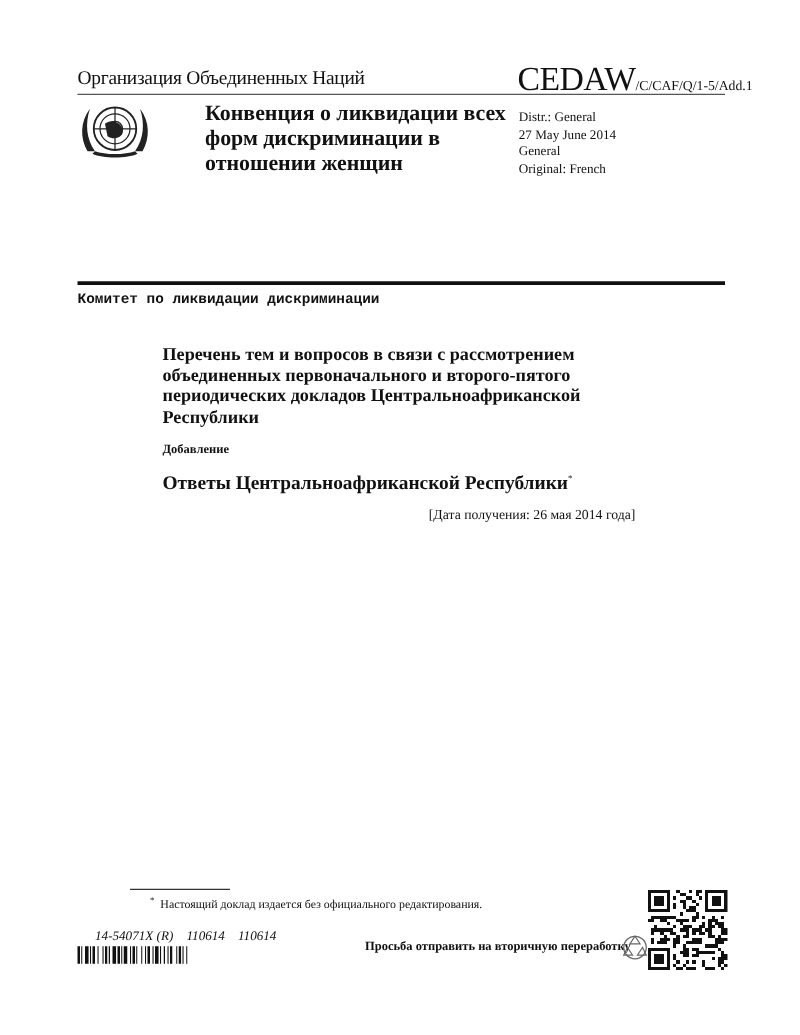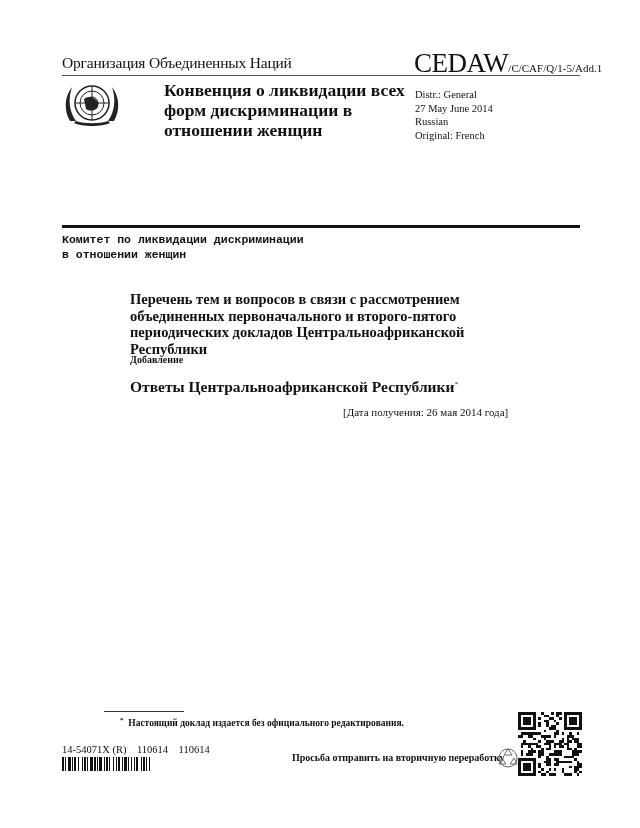--- a/index.html
+++ b/index.html
@@ -9,29 +9,29 @@
   .org-name { left: 62px; top: 54px; font-size: 15.5px; letter-spacing: -0.2px; }
   .symbol { left: 414px; top: 48px; white-space: nowrap; }
   .symbol .big { font-size: 27px; letter-spacing: -0.5px; }
   .symbol .small { font-size: 11px; text-align: center; }
   .top-rule { left: 62px; top: 75px; width: 518px; height: 1px; background: #555; }
   .emblem { left: 62px; top: 81px; width: 60px; height: 46px; }
   .convention-title { left: 128px; top: 80px; font-size: 17.5px; font-weight: bold; line-height: 20px; width: 260px; margin-left: 36px; }
   .distr { left: 415px; top: 88px; font-size: 10.5px; line-height: 13.5px; }
   .thick-rule { left: 62px; top: 225px; width: 518px; height: 3px; background: #111; }
   .committee { left: 62px; top: 232px; font-size: 11.5px; font-weight: bold; line-height: 15px; font-family: Liberation Mono, monospace; }
-  .doc-title { left: 130px; top: 276px; font-size: 14.5px; font-weight: bold; line-height: 16.5px; width: 390px; margin-top: 15px; }
+  .doc-title { left: 130px; top: 276px; font-size: 14.5px; font-weight: bold; line-height: 16.5px; width: 390px; }
   .addendum { left: 130px; top: 354px; font-size: 10px; font-weight: bold; }
   .replies { left: 130px; top: 378px; font-size: 15.5px; font-weight: bold; }
   .replies sup { font-size: 7px; font-weight: normal; vertical-align: super; }
   .received { left: 343px; top: 406px; font-size: 11px; }
   .fn-rule { left: 104px; top: 711px; width: 80px; height: 1px; background: #333; }
-  .footnote { left: 120px; top: 716px; font-size: 9.5px; font-weight: bold; }
+  .footnote { left: 120px; top: 716px; font-size: 9.5px; }
   .footnote sup { font-size: 7px; }
-  .job { left: 62px; top: 744px; font-size: 10.5px; white-space: pre; }
+  .job { left: 76px; top: 744px; font-size: 10.5px; white-space: pre; font-style: italic; }
   .barcode { left: 62px; top: 757px; width: 175px; height: 14px; display: flex; gap: 0; }
   .barcode span { display: block; height: 100%; background: #111; }
   .recycle-text { left: 292px; top: 752px; font-size: 10px; font-weight: bold; }
   .recycle-icon { left: 497px; top: 746px; width: 22px; height: 22px; }
   .qr { left: 518px; top: 712px; width: 64px; height: 64px; }
 </style>
 </head>
 <body>
 
 <div class="abs org-name">Организация Объединенных Наций</div>
@@ -53,29 +53,28 @@
     <line x1="13" y1="22" x2="47" y2="22" stroke="#222" stroke-width="1"></line>
     <line x1="30" y1="5" x2="30" y2="39" stroke="#222" stroke-width="1"></line>
     <path d="M22 18 C26 14 34 16 36 22 C38 28 30 32 24 28 Z" fill="#222"></path>
   </svg>
 </div>
 <div class="abs convention-title">Конвенция о ликвидации всех форм дискриминации в отношении женщин</div>
 
 <div class="abs distr">
   <div>Distr.: General</div>
   <div>27 May June 2014</div>
-  <div>Russian</div>
+  <div>General</div>
   <div>Original: French</div>
 </div>
 
 <div class="abs thick-rule"></div>
 
 <div class="abs committee">
   <div>Комитет по ликвидации дискриминации</div>
-  <div>в отношении женщин</div>
 </div>
 
 <div class="abs doc-title">Перечень тем и вопросов в связи с рассмотрением объединенных первоначального и второго-пятого периодических докладов Центральноафриканской Республики</div>
 <div class="abs addendum">Добавление</div>
 <div class="abs replies">
   <span>Ответы Центральноафриканской Республики</span><sup>*</sup>
 </div>
 <div class="abs received">[Дата получения: 26 мая 2014 года]</div>
 
 <div class="abs fn-rule"></div>

